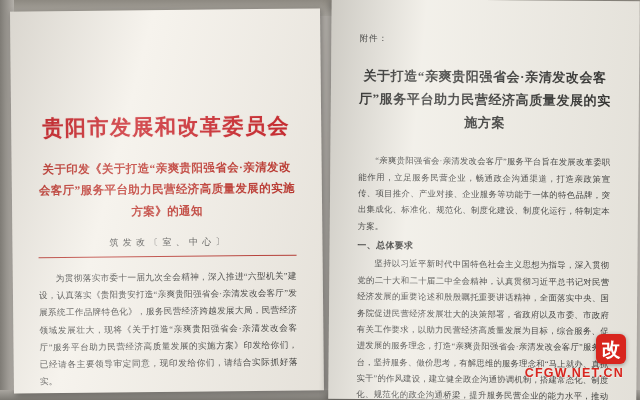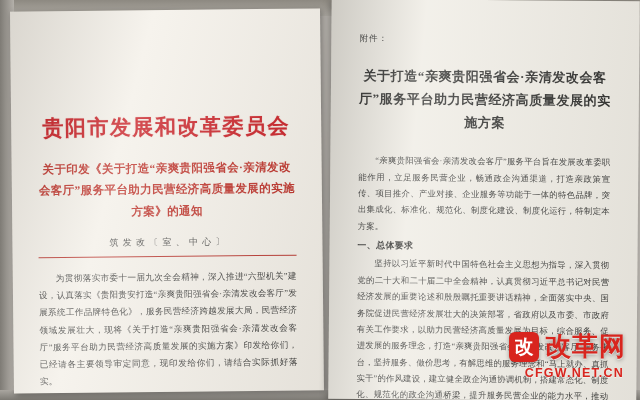--- a/index.html
+++ b/index.html
@@ -238,17 +238,16 @@
         <p class="indent">“亲爽贵阳强省会·亲清发改会客厅”服务平台旨在发展改革委职能作用，立足服务民营企业，畅通政企沟通渠道，打造亲政策宣传、项目推介、产业对接、企业服务等功能于一体的特色品牌，突出集成化、标准化、规范化、制度化建设、制度化运行，特制定本方案。</p>
         <p class="sec-head">一、总体要求</p>
         <p class="indent">坚持以习近平新时代中国特色社会主义思想为指导，深入贯彻党的二十大和二十届二中全会精神，认真贯彻习近平总书记对民营经济发展的重要论述和殷殷嘱托重要讲话精神，全面落实中央、国务院促进民营经济发展壮大的决策部署，省政府以及市委、市政府有关工作要求，以助力民营经济高质量发展为目标，综合服务、促进发展的服务理念，打造“亲爽贵阳强省会·亲清发改会客厅”服务平台，坚持服务、做价思考，有解思维的服务理念和“马上就办、真抓实干”的作风建设，建立健全政企沟通协调机制，搭建常态化、制度化、规范化的政企沟通桥梁，提升服务民营企业的能力水平，推动各类企业和项目服务专业、全程、高效，促进民营经济高质量发展。</p>
       </div>
     </div>
     <div class="shade"></div>
   </div>
 
   <div id="watermark">
     <div class="wm-mark">改</div>
-    <div class="wm-text">改革网</div>
   </div>
   <div id="wm-url">CFGW.NET.CN</div>
 
 </div>
 
 </body></html>

